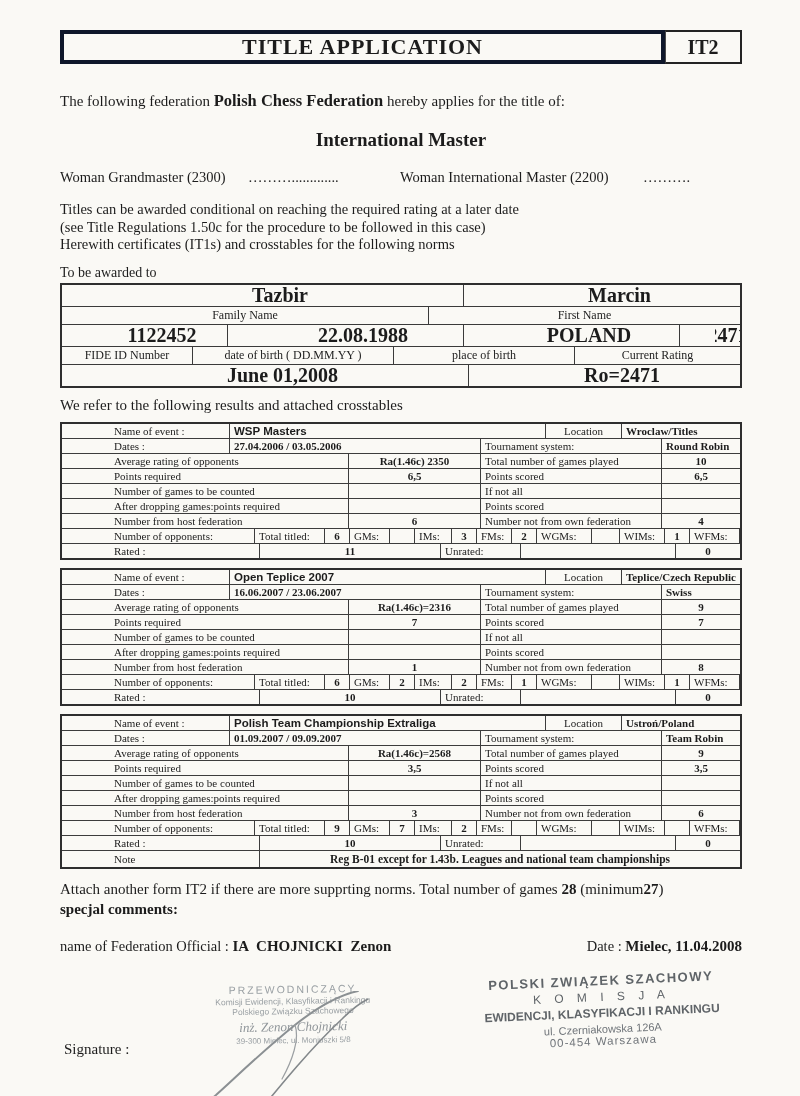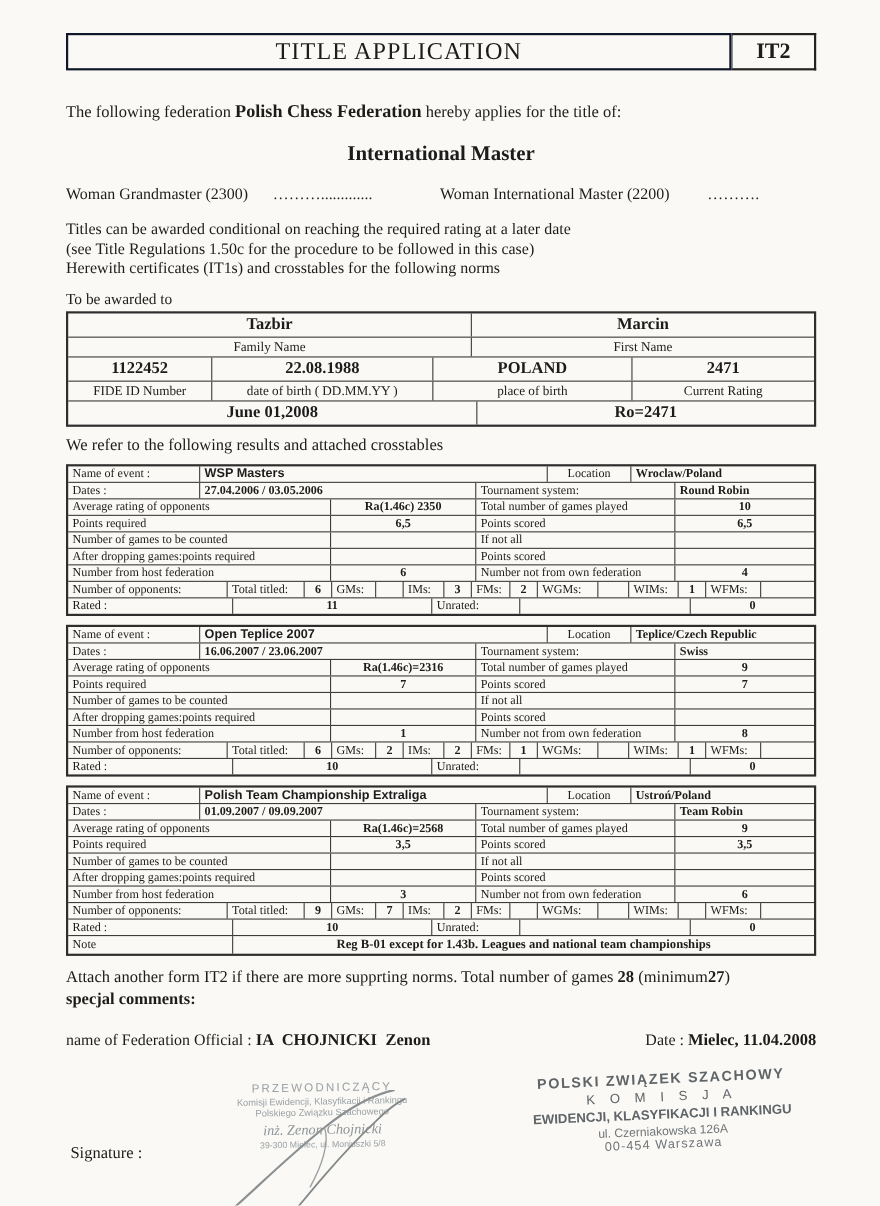--- a/index.html
+++ b/index.html
@@ -8,22 +8,22 @@
     background:#faf9f5;
     color:#1c1c1c;
     font-family:"Liberation Serif", serif;
     position:relative;
     overflow:hidden;
   }
   .content{position:absolute;left:60px;top:0;width:682px;}
 
   
   .header-row{display:flex;margin-top:30px;height:34px;}
-  .title-box{flex:1;border:2px solid #0f172a;display:flex;align-items:center;justify-content:center;
-    font-weight:normal;font-size:22px;letter-spacing:1px;}
+  .title-box{flex:1;border:4px solid #0f172a;display:flex;align-items:center;justify-content:center;
+    font-weight:bold;font-size:22px;letter-spacing:1px;}
   .code-box{width:74px;border:2px solid #232323;border-left:1px solid #4a4a4a;display:flex;align-items:center;justify-content:center;
     font-weight:bold;font-size:20px;}
 
   .intro-line{margin-top:27px;font-size:15px;}
   .intro-line .fed{font-weight:bold;font-size:16.5px;}
   .applied-title{margin-top:18px;text-align:center;font-weight:bold;font-size:19px;}
 
   .options{margin-top:16px;font-size:14.5px;}
   .option-row{display:flex;height:21px;align-items:center;}
   .option-row .oc1{width:188px;}
@@ -35,28 +35,28 @@
 
   .section-label{margin-top:11px;font-size:14px;}
 
   
   .aw-table{border:2px solid #2e2e2e;margin-top:2px;}
   .aw-row{display:flex;border-bottom:1px solid #3a3a3a;}
   .aw-row:last-child{border-bottom:none;}
   .aw-cell{border-right:1px solid #3a3a3a;display:flex;align-items:center;justify-content:center;
     box-sizing:border-box;flex-shrink:0;overflow:hidden;white-space:nowrap;}
   .aw-cell:last-child{border-right:none;flex:1;}
-  .aw-val{height:21px;font-weight:bold;font-size:15px;}
+  .aw-val{height:21px;font-weight:bold;font-size:20px;margin-left:35px;}
   .aw-lab{height:17px;font-size:12px;}
 
   .results-intro{margin-top:9px;font-size:15px;}
 
   
   .ev-table{border:2px solid #2e2e2e;margin-top:8px;font-size:11px;}
-  .ev-row{display:flex;border-bottom:1px solid #3c3c3c;height:14px;}
+  .ev-row{display:flex;border-bottom:1px solid #3c3c3c;height:14px;padding-left:48px;}
   .ev-row:last-child{border-bottom:none;}
   .ev-cell{border-right:1px solid #3c3c3c;box-sizing:border-box;flex-shrink:0;
     display:flex;align-items:center;padding:0 4px;overflow:hidden;white-space:nowrap;}
   .ev-cell:last-child{border-right:none;flex:1;}
   .c{justify-content:center;}
   .b{font-weight:bold;}
   .ev-name{font-family:"Liberation Sans", sans-serif;font-weight:bold;font-size:11.5px;}
   .note-row{height:16px;}
   .note-txt{font-size:11.5px;}
 
@@ -148,21 +148,21 @@
   </div>
 
   <div class="results-intro">We refer to the following results and attached crosstables</div>
 
   <div id="events-host">
   <div class="ev-table">
     <div class="ev-row">
       <div class="ev-cell" style="width:120px">Name of event :</div>
       <div class="ev-cell ev-name" style="width:316px">WSP Masters</div>
       <div class="ev-cell c" style="width:76px">Location</div>
-      <div class="ev-cell b">Wroclaw/Poland</div>
+      <div class="ev-cell b">Wroclaw/Titles</div>
     </div>
     <div class="ev-row">
       <div class="ev-cell" style="width:120px">Dates :</div>
       <div class="ev-cell b" style="width:251px">27.04.2006 / 03.05.2006</div>
       <div class="ev-cell" style="width:181px">Tournament system:</div>
       <div class="ev-cell b">Round Robin</div>
     </div>
     <div class="ev-row">
       <div class="ev-cell" style="width:239px">Average rating of opponents</div>
       <div class="ev-cell b c" style="width:132px">Ra(1.46c)  2350</div>

